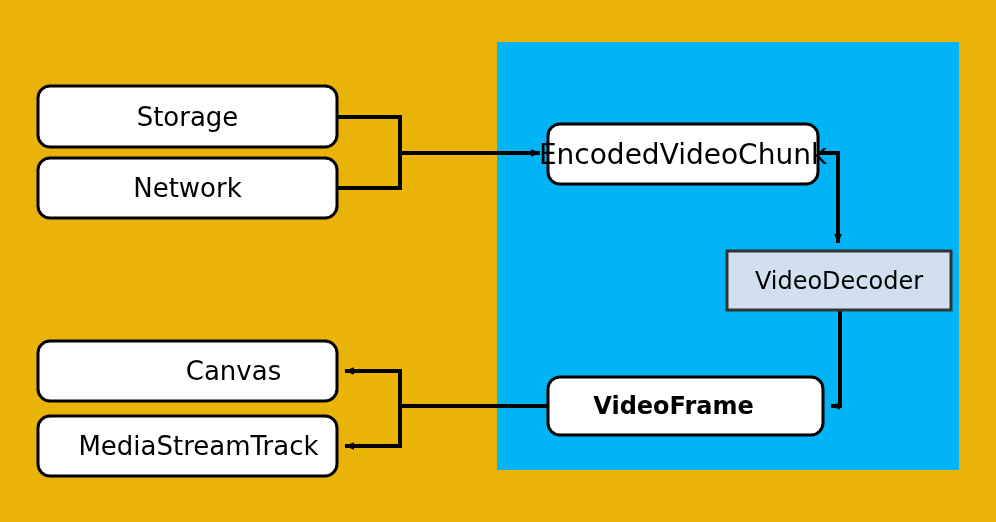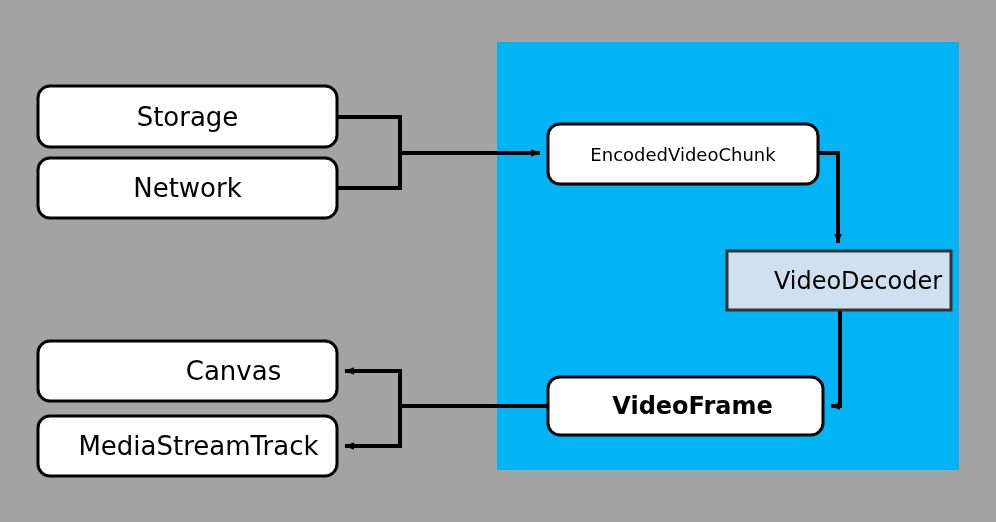--- a/index.html
+++ b/index.html
@@ -9,42 +9,42 @@
   body {
     width: 996px;
     height: 522px;
     overflow: hidden;
     font-family: "DejaVu Sans", "Liberation Sans", sans-serif;
   }
   #canvas-root {
     position: relative;
     width: 996px;
     height: 522px;
-    background: #a3a3a3;
+    background: #eab308;
   }
   #diagram-svg {
     position: absolute;
     left: 0;
     top: 0;
     width: 996px;
     height: 522px;
   }
   .node-label {
     position: absolute;
     display: flex;
     align-items: center;
     justify-content: center;
     text-align: center;
     color: #000000;
     white-space: nowrap;
     pointer-events: none;
   }
   .lbl-lg { font-size: 26px; }
-  .lbl-md { font-size: 24px; padding-left: 19px; }
-  .lbl-sm { font-size: 18px; border-radius: 15px; }
+  .lbl-md { font-size: 24px; }
+  .lbl-sm { font-size: 28px; border-radius: 15px; }
 </style>
 </head>
 <body>
 
 <div id="canvas-root">
 
   <svg id="diagram-svg" viewBox="0 0 996 522">
     <defs>
       <marker id="arrowhead" markerWidth="10" markerHeight="8" refX="9.4" refY="4" orient="auto" markerUnits="userSpaceOnUse">
         <path d="M 0 0 L 10 4 L 0 8 z" fill="#000000"></path>

